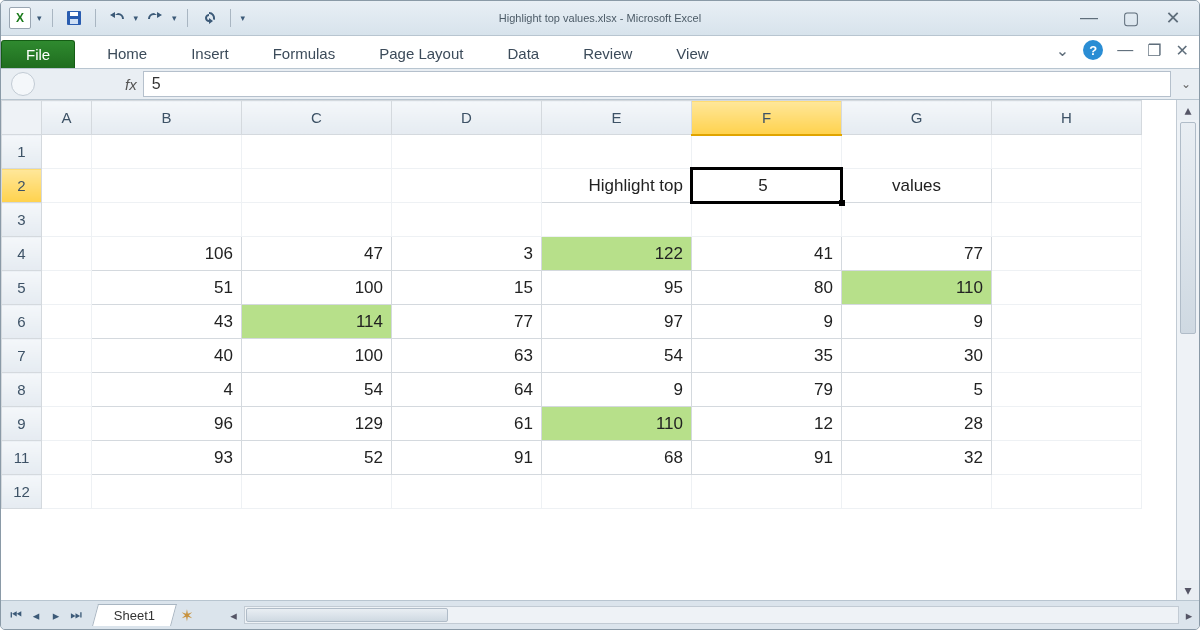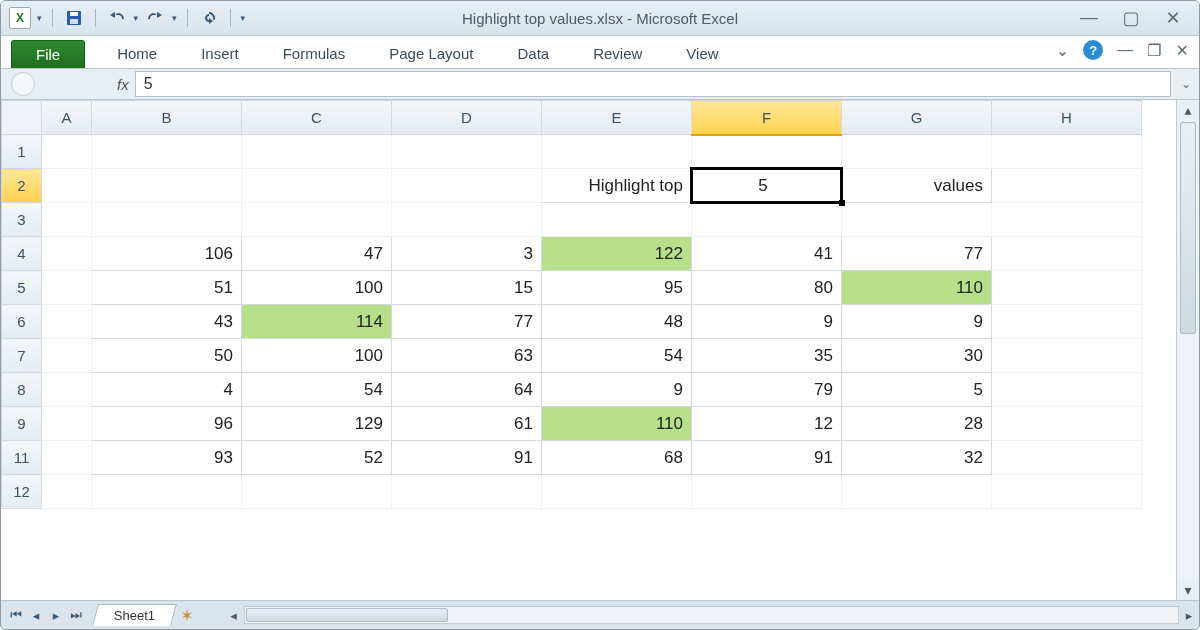--- a/index.html
+++ b/index.html
@@ -2,38 +2,38 @@
 <html><head>
 <meta charset="utf-8">
 <style>
   html,body{margin:0;padding:0;font-family:"Segoe UI",Tahoma,sans-serif;font-size:14px;color:#333;background:#fff;}
   .window{width:1200px;height:630px;border:1px solid #8a9aa7;border-radius:5px;box-sizing:border-box;box-shadow:0 0 0 1px #cdd7df inset;overflow:hidden;display:flex;flex-direction:column;background:#dce6ee;}
   
   .titlebar{height:34px;background:linear-gradient(#e8eff5,#d7e3ec);display:flex;align-items:center;position:relative;border-bottom:1px solid #b8c5d0;}
   .titlebar .qat{display:flex;align-items:center;gap:6px;padding-left:8px;}
   .xl-logo{width:20px;height:20px;border:1px solid #9aa6b2;background:#fff;display:flex;align-items:center;justify-content:center;font-weight:bold;color:#1a7a1a;font-size:12px;border-radius:2px;}
   .qat-sep{width:1px;height:18px;background:#a9b6c2;margin:0 4px;}
-  .title-center{position:absolute;left:0;right:0;text-align:center;color:#4c5b67;font-size:15px;pointer-events:none;}
+  .title-center{position:absolute;left:0;right:0;text-align:center;color:#4c5b67;font-size:11px;pointer-events:none;}
   .winbtns{margin-left:auto;display:flex;gap:22px;padding-right:16px;}
   .winbtn{color:#5f6e7b;font-size:18px;min-width:20px;text-align:center;cursor:default;}
   .qbtn{width:22px;height:22px;display:flex;align-items:center;justify-content:center;color:#3c5a78;border-radius:3px;}
   .qbtn svg{width:16px;height:16px;}
   .dd{font-size:9px;color:#3c5a78;}
   
-  .ribbontabs{height:32px;background:#fff;display:flex;align-items:flex-end;padding-left:10px;border-bottom:1px solid #b8c5d0;position:relative;}
+  .ribbontabs{height:32px;background:#fff;display:flex;align-items:flex-end;border-bottom:1px solid #b8c5d0;position:relative;}
   .filetab{background:linear-gradient(#2f8a2f,#1f6d1f);color:#fff;padding:5px 24px;border-radius:3px 3px 0 0;font-size:15px;margin-right:10px;border:1px solid #155d15;border-bottom:none;}
   .rtab{padding:6px 22px;color:#3c4b5a;font-size:15px;cursor:default;}
   .ribright{position:absolute;right:10px;top:4px;display:flex;align-items:center;gap:14px;}
   .helpcircle{width:20px;height:20px;border-radius:50%;background:#2a8dd4;color:#fff;display:flex;align-items:center;justify-content:center;font-weight:bold;font-size:13px;}
   .ribicon{color:#5f6e7b;font-size:16px;}
   
   .formulabar{height:30px;background:#e9eef3;border-bottom:1px solid #b8c5d0;display:flex;align-items:center;}
   .namebox{width:210px;height:24px;margin-left:8px;background:#fff;border:1px solid #b5c0cc;display:flex;align-items:center;justify-content:center;font-size:16px;position:relative;}
   .namebox .ddarrow{position:absolute;right:6px;font-size:10px;color:#444;}
-  .fxchunk{display:flex;align-items:center;margin-left:10px;gap:12px;}
+  .fxchunk{display:flex;align-items:center;margin-left:10px;gap:20px;}
   .fxcircle{width:22px;height:22px;border:1px solid #c2cbd4;border-radius:50%;background:#f4f7fa;}
   .fxlabel{font-style:italic;color:#555;font-size:15px;margin-left:70px;margin-right:6px;}
   .formulainput{flex:1;height:24px;background:#fff;border:1px solid #b5c0cc;margin-right:6px;display:flex;align-items:center;padding-left:8px;font-size:16px;}
   .fb-expand{width:18px;color:#666;text-align:center;font-size:12px;margin-right:4px;}
   
   .gridwrap{flex:1;display:flex;background:#fff;overflow:hidden;position:relative;}
   .grid{border-collapse:collapse;table-layout:fixed;}
   .grid th,.grid td{border:1px solid #d4d9de;height:34px;box-sizing:border-box;}
   .colhdr{background:linear-gradient(#f4f7fa,#e5ebf1);color:#3d5266;text-align:center;font-weight:normal;font-size:15px;}
   .colhdr.active{background:linear-gradient(#ffe79a,#ffd24d);border-bottom:2px solid #e0a400;}
@@ -166,21 +166,21 @@
               <td class="cell" style="border-color:#eef1f4"></td>
             </tr>
             <tr>
               <th class="rowhdr active">2</th>
               <td class="cell" style="border-color:#eef1f4"></td>
               <td class="cell" style="border-color:#eef1f4"></td>
               <td class="cell" style="border-color:#eef1f4"></td>
               <td class="cell" style="border-color:#eef1f4"></td>
               <td class="cell txt">Highlight top</td>
               <td class="cell activecell" style="text-align:center">5</td>
-              <td class="cell" style="text-align:right;padding-left:8px">values</td>
+              <td class="cell" style="text-align:center;padding-left:8px">values</td>
               <td class="cell" style="border-color:#eef1f4"></td>
             </tr>
             <tr>
               <th class="rowhdr">3</th>
               <td class="cell" style="border-color:#eef1f4"></td>
               <td class="cell" style="border-color:#eef1f4"></td>
               <td class="cell" style="border-color:#eef1f4"></td>
               <td class="cell" style="border-color:#eef1f4"></td>
               <td class="cell" style="border-color:#eef1f4"></td>
               <td class="cell" style="border-color:#eef1f4"></td>
@@ -208,29 +208,29 @@
               <td class="cell">80</td>
               <td class="cell hl">110</td>
               <td class="cell" style="border-color:#eef1f4"></td>
             </tr>
             <tr>
               <th class="rowhdr">6</th>
               <td class="cell" style="border-color:#eef1f4"></td>
               <td class="cell">43</td>
               <td class="cell hl">114</td>
               <td class="cell">77</td>
-              <td class="cell">48</td>
+              <td class="cell">97</td>
               <td class="cell">9</td>
               <td class="cell">9</td>
               <td class="cell" style="border-color:#eef1f4"></td>
             </tr>
             <tr>
               <th class="rowhdr">7</th>
               <td class="cell" style="border-color:#eef1f4"></td>
-              <td class="cell">50</td>
+              <td class="cell">40</td>
               <td class="cell">100</td>
               <td class="cell">63</td>
               <td class="cell">54</td>
               <td class="cell">35</td>
               <td class="cell">30</td>
               <td class="cell" style="border-color:#eef1f4"></td>
             </tr>
             <tr>
               <th class="rowhdr">8</th>
               <td class="cell" style="border-color:#eef1f4"></td>

